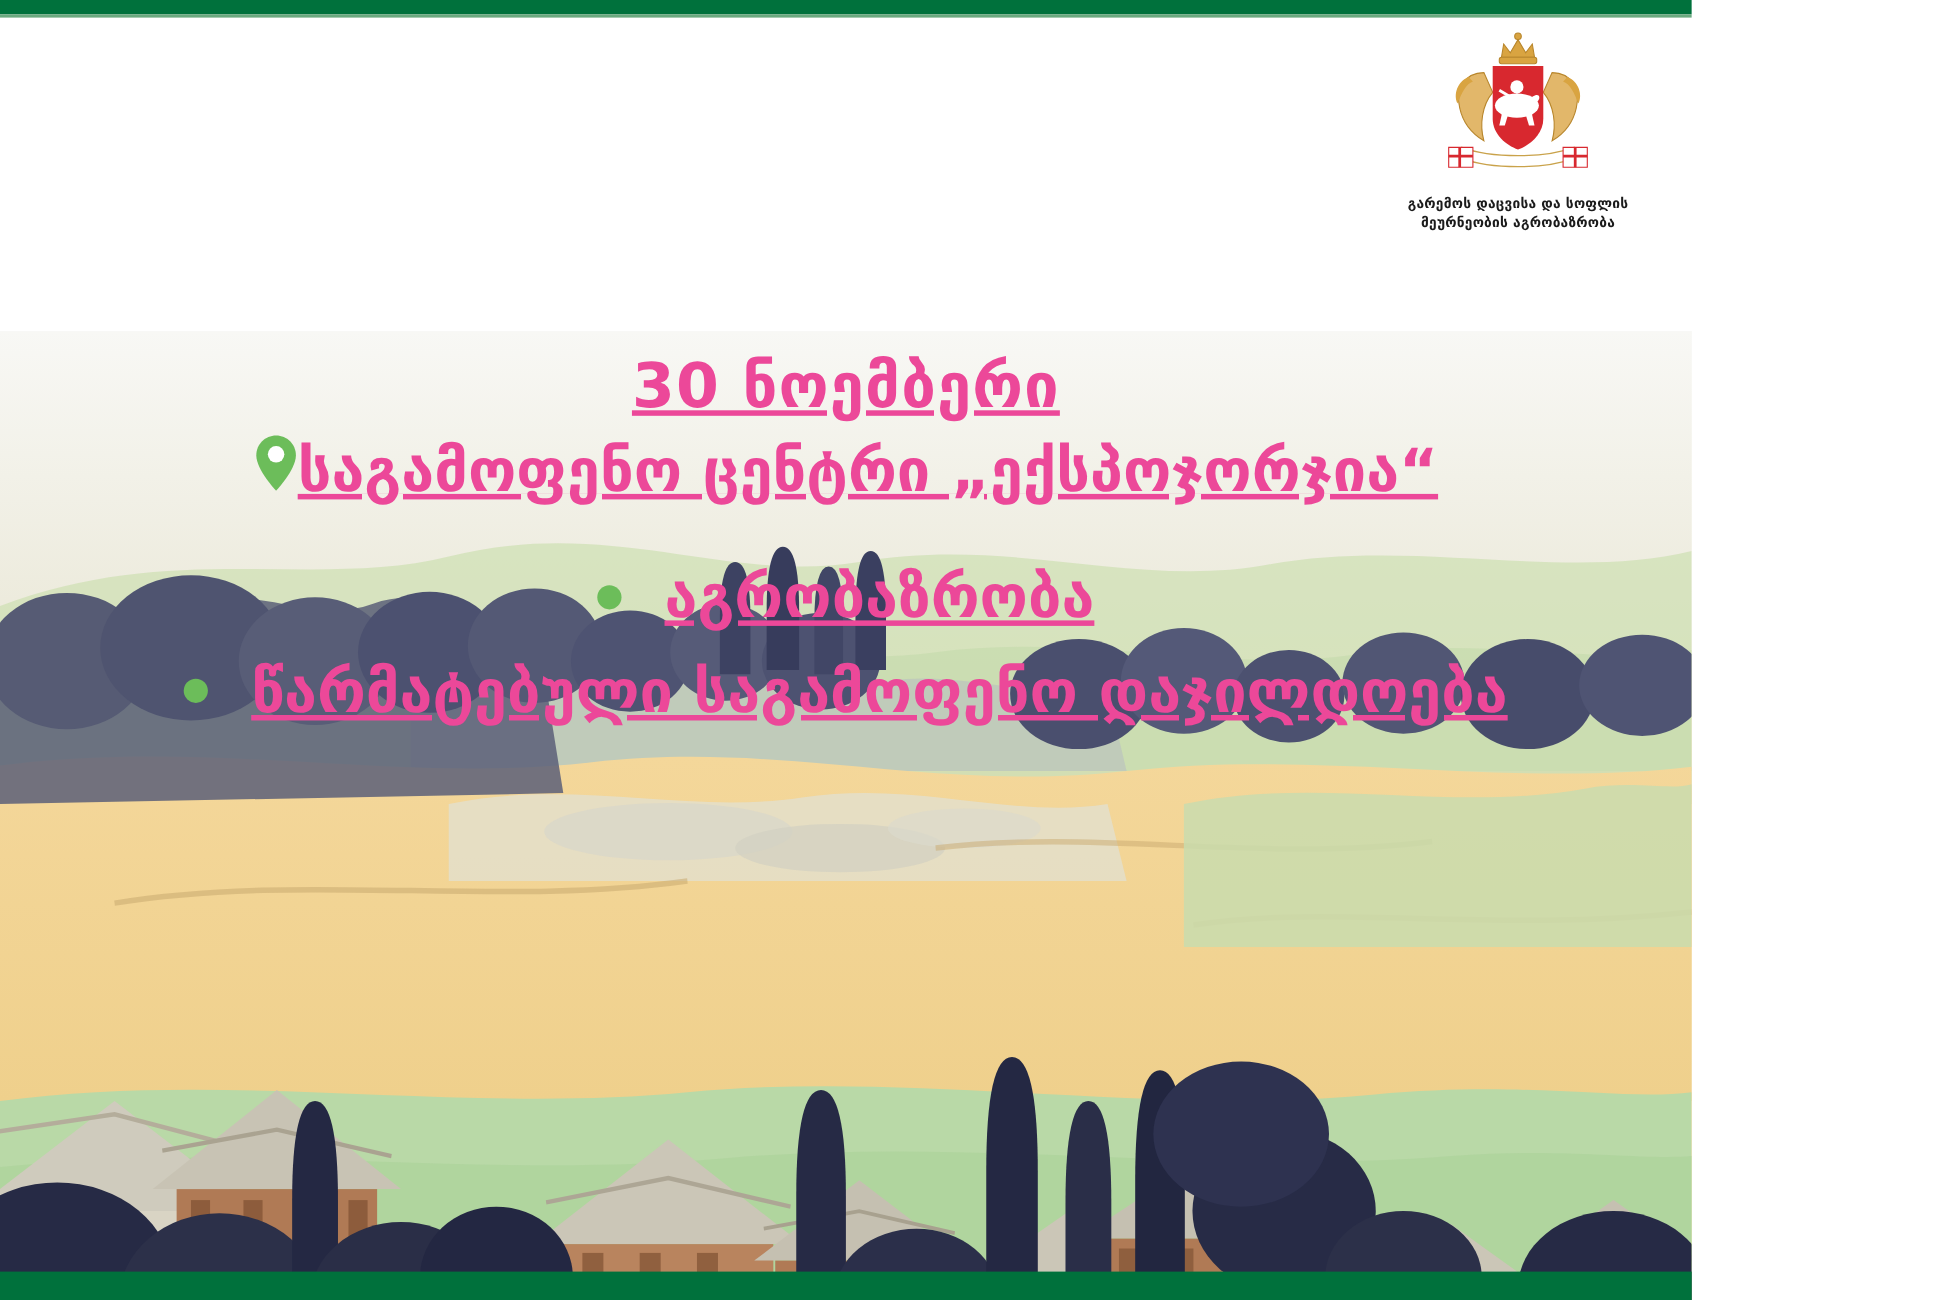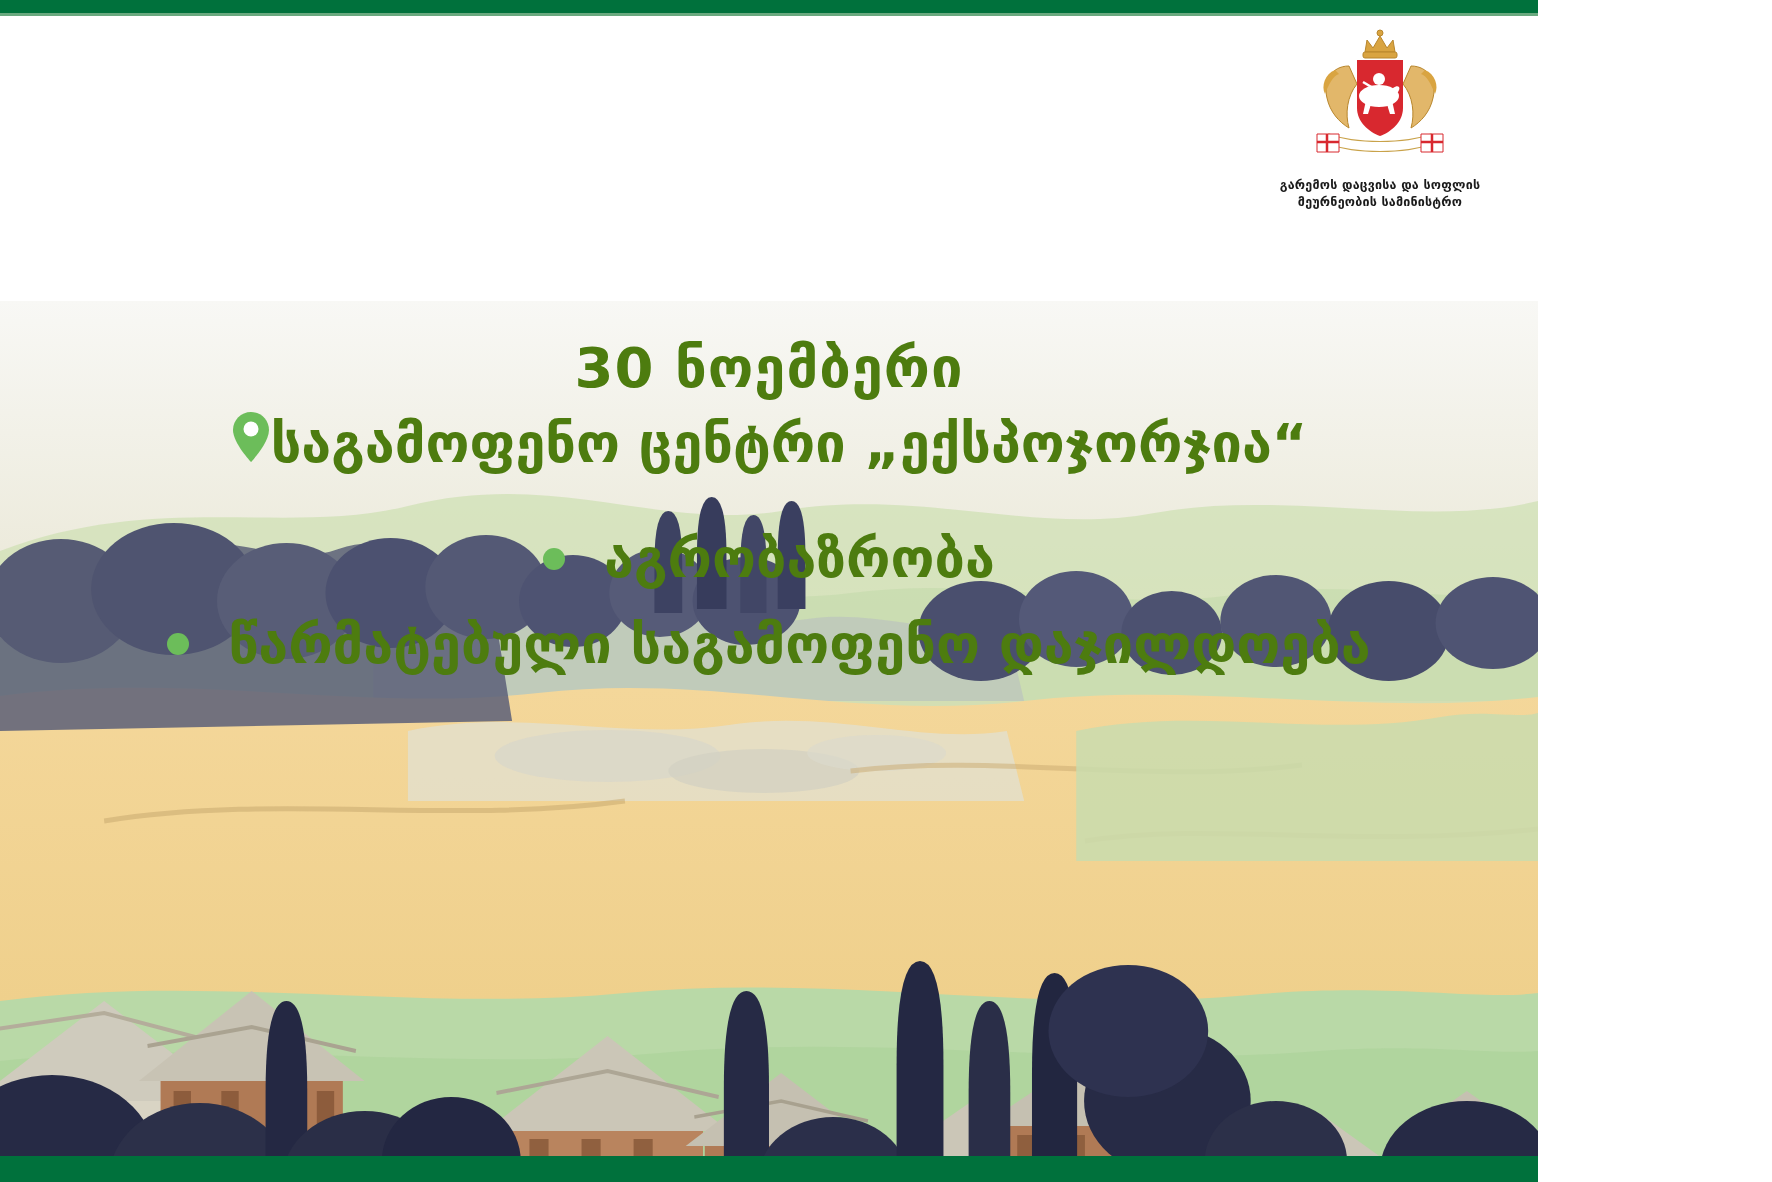--- a/index.html
+++ b/index.html
@@ -43,22 +43,22 @@
      margin-top:5px; font-size:12.5px; font-weight:700; color:#1b1b1b;
      line-height:1.35; letter-spacing:.2px;
   }
 
   
   .scene { position:absolute; left:0; top:301px; width:100%; height:881px; overflow:hidden; z-index:5;
            background:linear-gradient(180deg,#f6f6f3 0%,#f3f2e7 16%,#efeede 26%,#e9e8d2 34%,#f0e0b4 46%,#f6d99a 58%,#f7dca4 70%,#f3dfae 80%,#cfe3bb 90%,#bcdcae 100%); }
   .scene svg { display:block; width:100%; height:100%; }
 
   
-  .content { position:absolute; left:0; top:336px; width:100%; z-index:20; text-align:center;
-             color:#4d7c0f; }
+  .content { position:absolute; left:0; top:320px; width:100%; z-index:20; text-align:center;
+             color:#ec4899;text-decoration:underline; }
   .date-line { font-size:56px; font-weight:700; letter-spacing:1px; line-height:1.15; }
   .venue-line { margin-top:10px; font-size:54px; font-weight:700; line-height:1.2;
                 display:flex; align-items:center; justify-content:center; gap:0; }
   .pin { flex:0 0 auto; display:inline-block; }
 
   .bullets { margin-top:46px; }
   .bullet-row { display:flex; align-items:center; justify-content:center; gap:39px;
                 font-size:54px; font-weight:700; line-height:1.25; margin-bottom:18px; }
   .dot { width:22px; height:22px; border-radius:50%; background:#6cbd5a; flex:0 0 auto; }
 </style>
@@ -240,21 +240,21 @@
 
       <g>
         <path d="M12,112 L34,112 L34,130 L12,130 Z" fill="#ffffff" stroke="#d8282f" stroke-width="1"></path>
         <path d="M22,112 L22,130 M12,120 L34,120" stroke="#d8282f" stroke-width="2.5"></path>
         <path d="M116,112 L138,112 L138,130 L116,130 Z" fill="#ffffff" stroke="#d8282f" stroke-width="1"></path>
         <path d="M127,112 L127,130 M116,120 L138,120" stroke="#d8282f" stroke-width="2.5"></path>
       </g>
     </svg>
     <div class="ministry">
       <div>გარემოს დაცვისა და სოფლის</div>
-      <div>მეურნეობის სამინისტრო</div>
+      <div>მეურნეობის აგრობაზრობა</div>
     </div>
   </div>
 
   <div class="content">
 
     <div class="date-line">30 ნოემბერი</div>
 
     <div class="venue-line">
       <span class="pin">
         <svg width="40" height="54" viewBox="0 0 40 54" aria-hidden="true">

